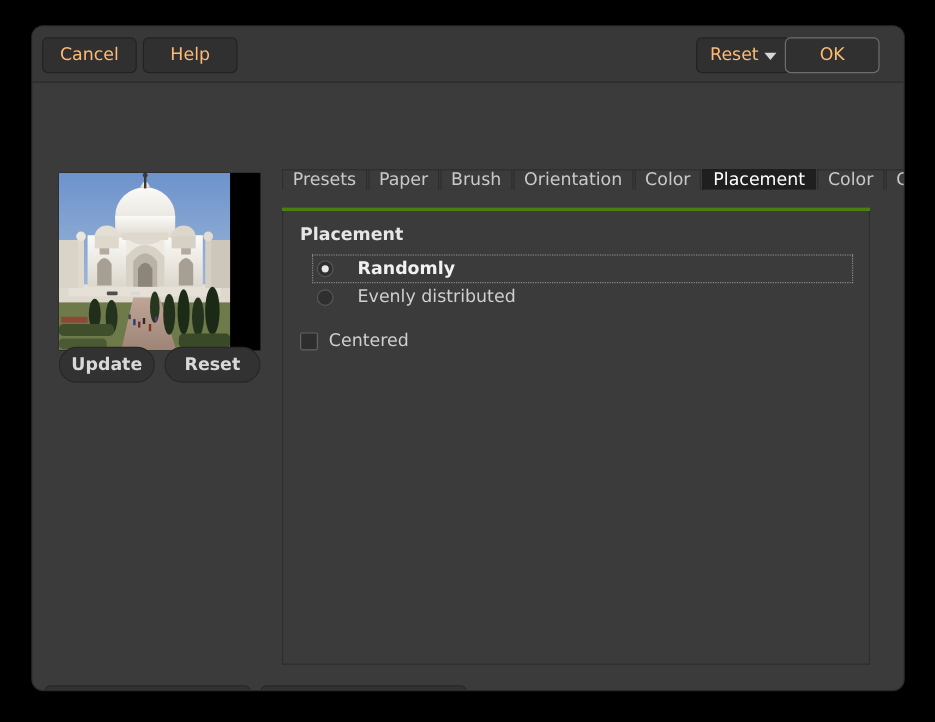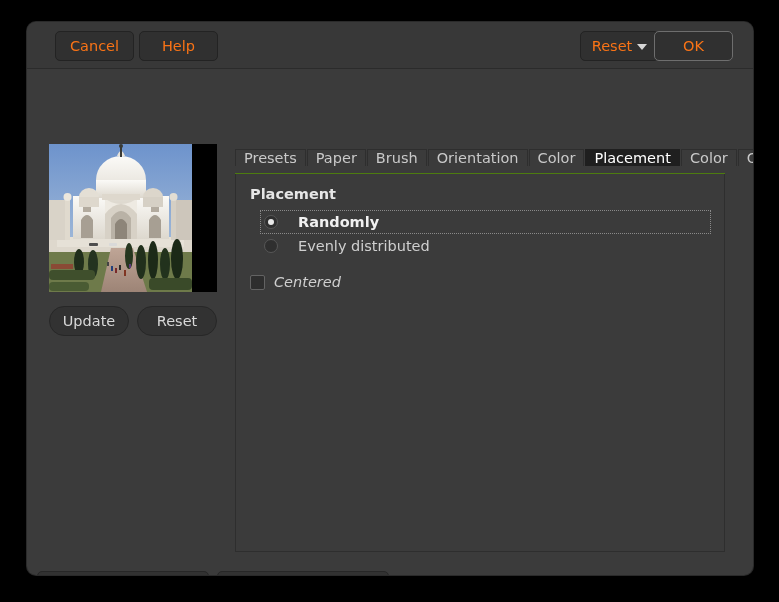--- a/index.html
+++ b/index.html
@@ -33,28 +33,27 @@
     box-sizing: border-box;
   }
 
   .hb-btn {
     position: absolute;
     top: 9px;
     height: 30px;
     background: #303030;
     border: 1px solid #232323;
     border-radius: 5px;
-    color: #f97316;
+    color: #fdba74;
     font-size: 14.5px;
     line-height: 28px;
     text-align: center;
     cursor: pointer;
     box-sizing: border-box;
     white-space: nowrap;
-    margin-left: 20px;
   }
 
   #btn-cancel { left: 8px;  width: 79px; }
   #btn-help   { left: 92px; width: 79px; }
 
   #title {
     position: absolute;
     left: 0; right: 0; top: 13px;
     text-align: center;
     color: #dcdcdc;
@@ -108,50 +107,51 @@
     position: absolute;
     left: 0; top: 0;
     width: 143px;
     height: 148px;
     overflow: hidden;
   }
   #preview-img svg { display: block; }
 
   .left-btn {
     position: absolute;
-    top: 237px;
+    top: 220px;
     height: 30px;
     background: #323232;
     border: 1px solid #272727;
     border-radius: 15px;
     color: #d8d8d8;
     font-size: 14.5px;
     line-height: 28px;
     text-align: center;
     cursor: pointer;
     box-sizing: border-box;
+    font-weight: bold;
   }
   #btn-update { left: 22px; width: 80px; }
   #btn-preset-reset { left: 110px; width: 80px; }
 
   
   #notebook {
     position: absolute;
     left: 208px;
     top: 72px;
     width: 490px;
     height: 410px;
   }
 
   #tabstrip {
     position: relative;
     height: 32px;
     display: flex;
-    align-items: center;
-    border-bottom: 1px solid #4d7c0f;
+    align-items: flex-start;
+    border-bottom: 3px solid #4d7c0f;
   }
   .tab {
     position: relative;
     display: flex;
     align-items: center;
     padding: 0 8px;
     color: #c9c9c9;
     font-size: 14.5px;
     background: #3b3b3b;
     border: 1px solid #2e2e2e;
@@ -227,21 +227,21 @@
     margin-left: 2px;
   }
   .check-mark {
     width: 15px; height: 15px;
     background: #2e2e2e;
     border: 1px solid #636363;
     border-radius: 2px;
     box-sizing: border-box;
     flex: none;
   }
-  #check-label { color: #cfcfcf; font-size: 14.5px; font-style: italic; }
+  #check-label { color: #cfcfcf; font-size: 14.5px; }
 
   
   #slider-row {
     position: absolute;
     left: 12px;
     right: 12px;
     top: 134px;
     height: 30px;
     display: flex;
     align-items: center;

